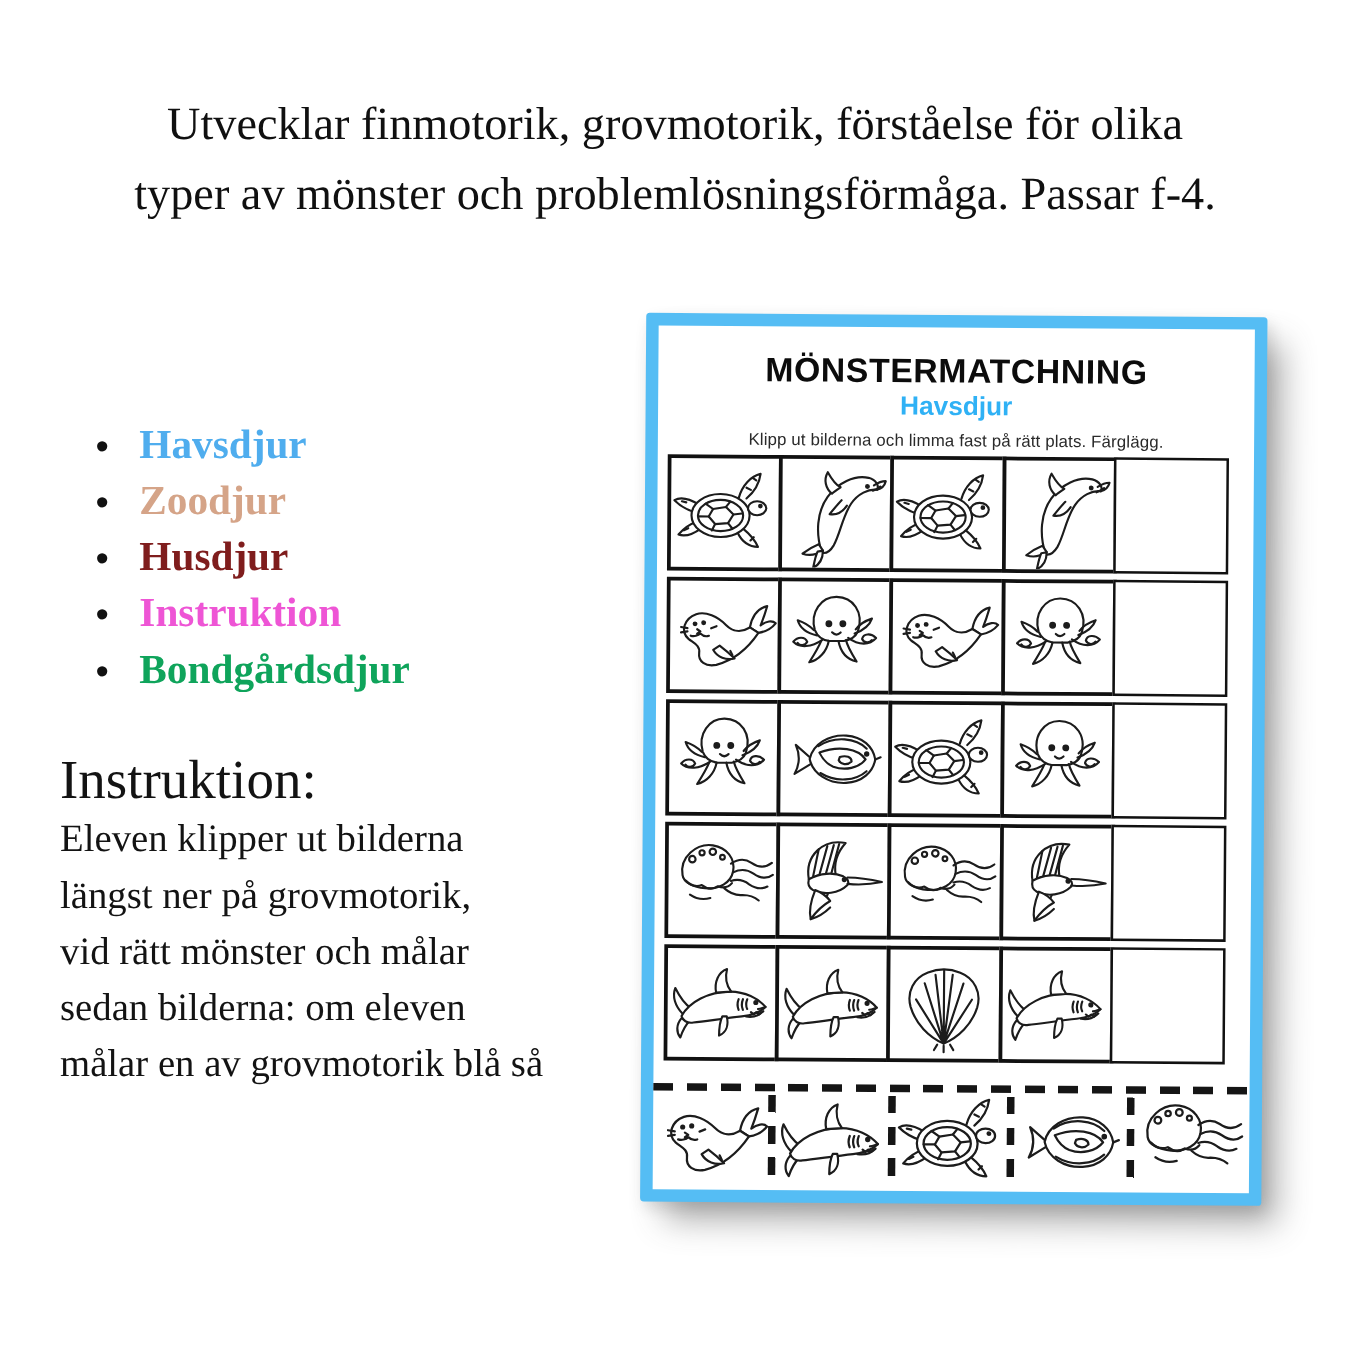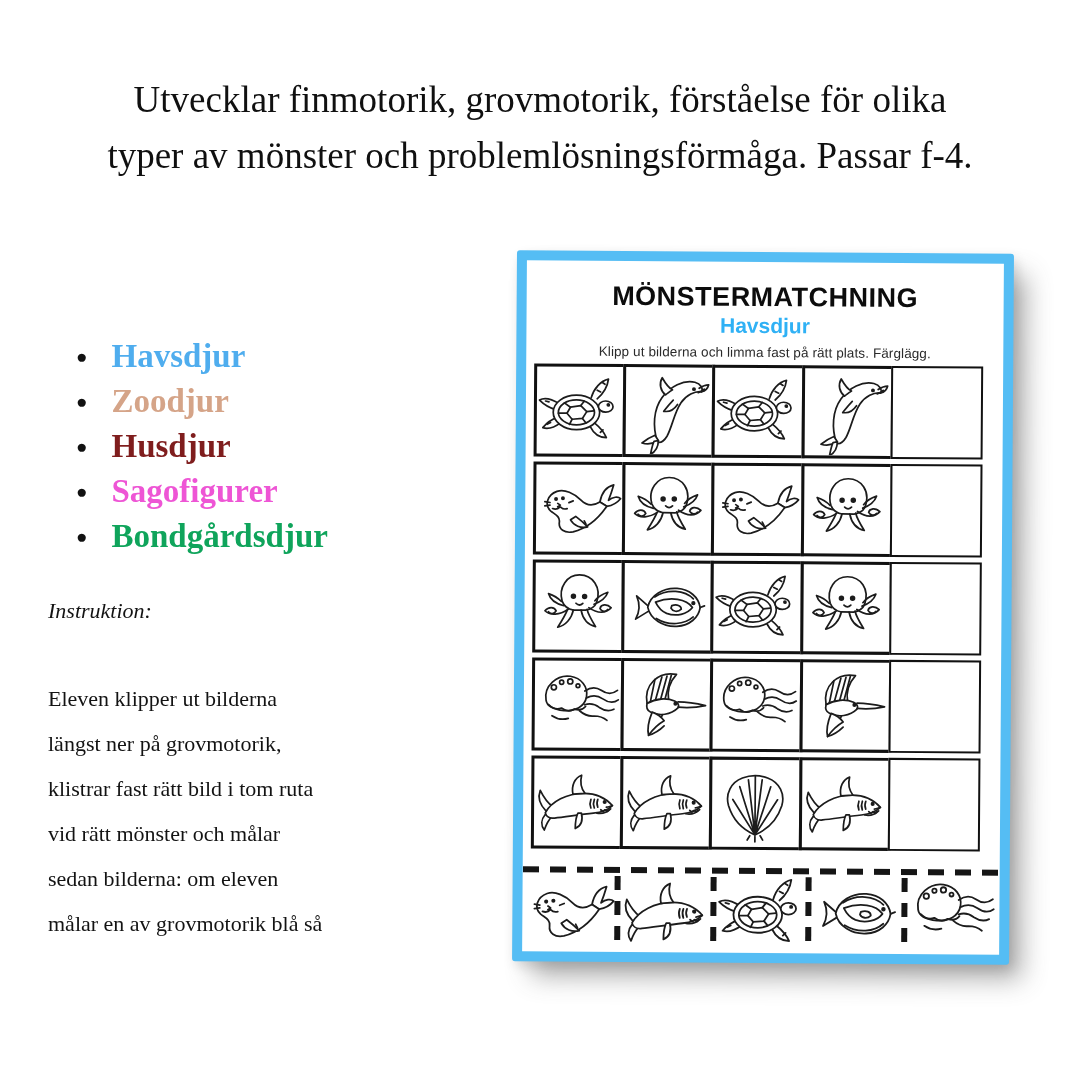--- a/index.html
+++ b/index.html
@@ -9,22 +9,22 @@
   
   .headline{position:absolute;top:72px;left:0;width:1080px;text-align:center;
             font-size:37px;line-height:1.52;color:#101010;}
   .headline-line{white-space:nowrap;}
 
   
   .themes-heading{position:absolute;left:48px;top:248px;font-size:33px;}
   .themes-list{position:absolute;left:76px;top:334px;list-style:none;margin:0;padding:0;}
   .themes-list li{display:flex;align-items:center;height:45px;font-weight:bold;font-size:33px;}
   .bullet{font-size:19px;color:#111;margin-right:24px;line-height:1;}
-  .instr-heading{position:absolute;left:48px;top:598px;font-size:22px;font-style:italic;}
-  .instr-body{position:absolute;left:48px;top:676px;font-size:22px;line-height:45px;}
+  .instr-heading{position:absolute;left:48px;top:598px;font-size:44px;}
+  .instr-body{position:absolute;left:48px;top:648px;font-size:31px;line-height:45px;}
   .instruction-line{white-space:nowrap;}
 
   
   .card{position:absolute;left:517px;top:252px;width:497px;height:711px;box-sizing:border-box;
         background:#fff;border:10px solid #55bdf4;border-radius:3px;
         box-shadow:16px 18px 26px -4px rgba(70,70,70,.45), 3px 5px 12px rgba(0,0,0,.12);
         transform:rotate(.4deg);transform-origin:50% 0;
         font-family:"Liberation Sans",sans-serif;}
   .ws-title{margin-top:20px;text-align:center;font-size:27px;font-weight:bold;
             letter-spacing:.5px;color:#0c0c0c;}
@@ -182,32 +182,31 @@
       <li>
         <span class="bullet">●</span>
         <span class="theme-label" style="color: rgb(213, 164, 136);">Zoodjur</span>
       </li>
       <li>
         <span class="bullet">●</span>
         <span class="theme-label" style="color: #7f1d1d;">Husdjur</span>
       </li>
       <li>
         <span class="bullet">●</span>
-        <span class="theme-label" style="color: rgb(238, 85, 213);">Sagofigurer</span>
+        <span class="theme-label" style="color: rgb(238, 85, 213);">Instruktion</span>
       </li>
       <li>
         <span class="bullet">●</span>
         <span class="theme-label" style="color: rgb(15, 164, 91);">Bondgårdsdjur</span>
       </li>
     </ul>
   <div class="instr-heading">Instruktion:</div>
   <div class="instr-body" id="instr-body">
       <div class="instruction-line">Eleven klipper ut bilderna</div>
       <div class="instruction-line">längst ner på grovmotorik,</div>
-      <div class="instruction-line">klistrar fast rätt bild i tom ruta</div>
       <div class="instruction-line">vid rätt mönster och målar</div>
       <div class="instruction-line">sedan bilderna: om eleven</div>
       <div class="instruction-line">målar en av grovmotorik blå så</div>
     </div>
 
   <div class="card" style="border-color: rgb(85, 189, 244);">
     <div class="ws-title">MÖNSTERMATCHNING</div>
     <div class="ws-subtitle" style="color: rgb(47, 177, 245);">Havsdjur</div>
     <div class="ws-instruction">Klipp ut bilderna och limma fast på rätt plats. Färglägg.</div>
     <div class="ws-grid" id="ws-grid">

